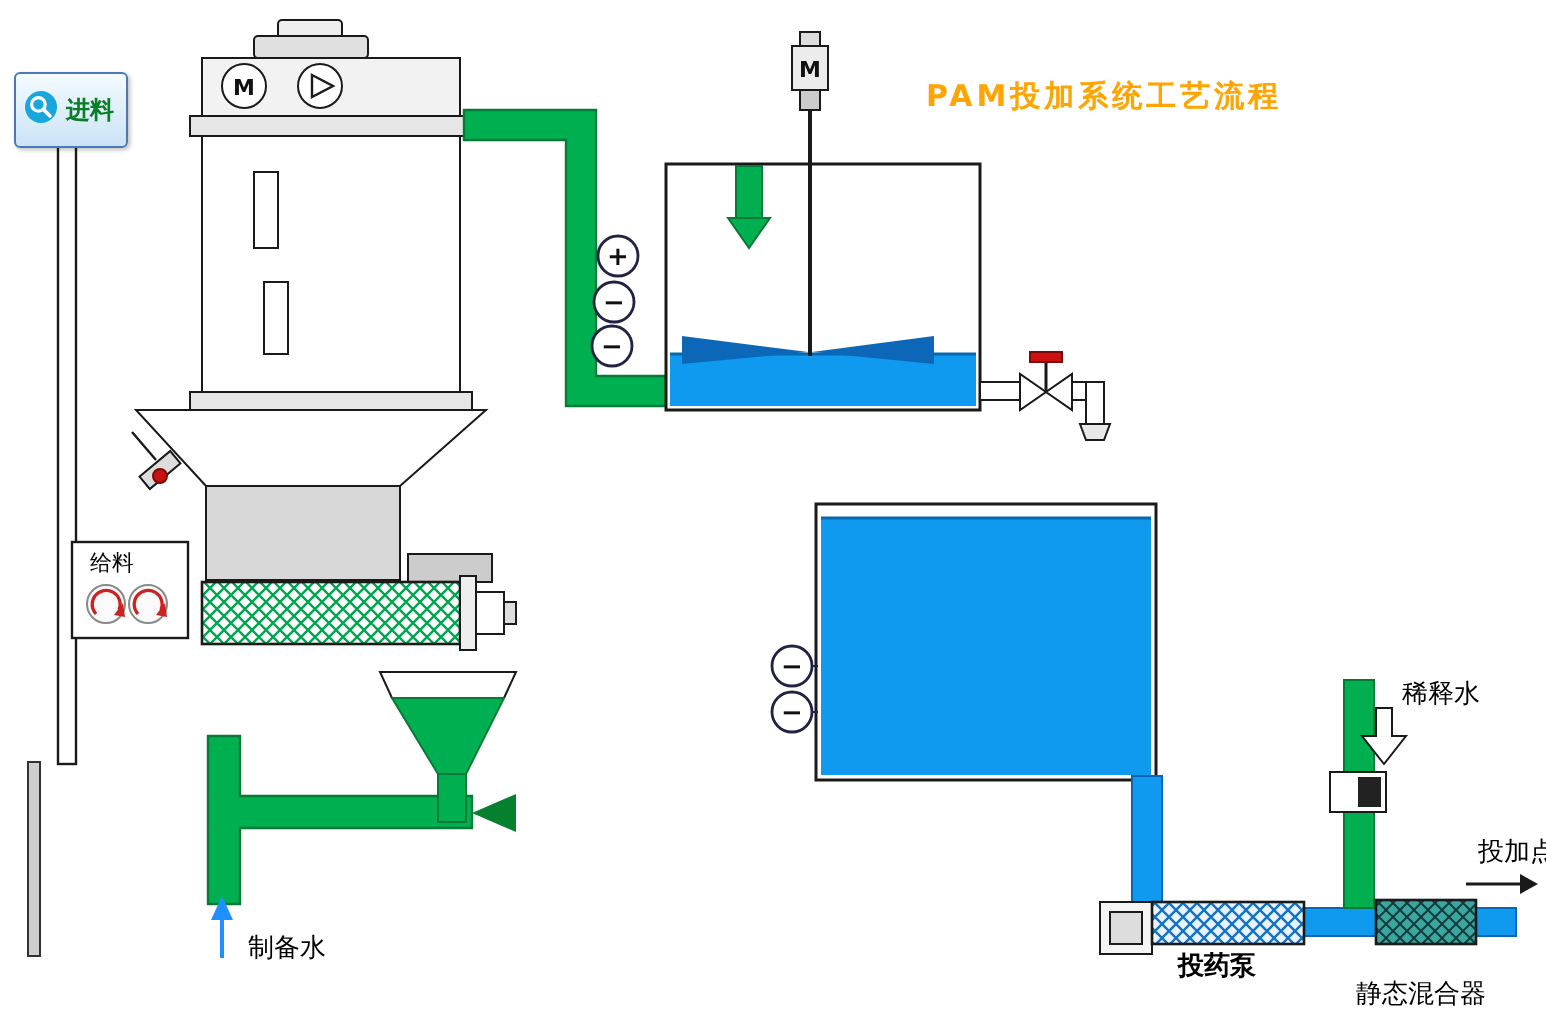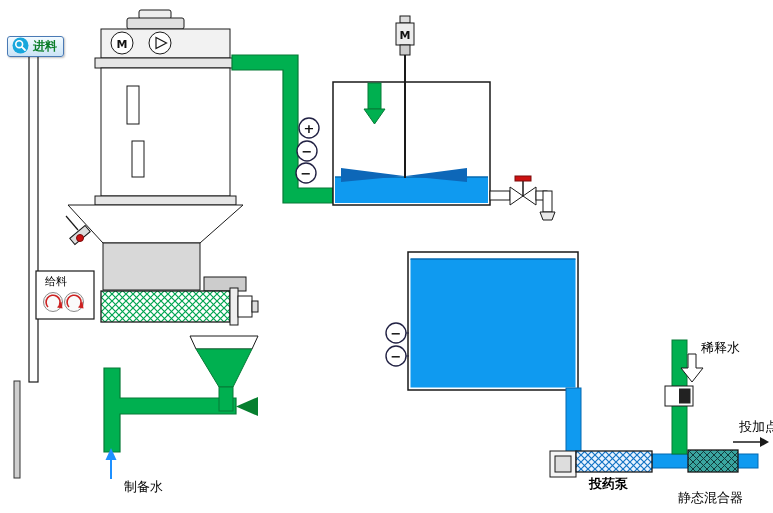--- a/index.html
+++ b/index.html
@@ -2,21 +2,21 @@
 <html><head>
 <meta charset="utf-8">
 <style>
   * { margin:0; padding:0; box-sizing:border-box; }
   html,body { background:#ffffff; }
   body { font-family:"DejaVu Sans","Liberation Sans",sans-serif; }
   .stage { position:relative; width:773px; height:513px; background:#ffffff; overflow:hidden; }
   .stage > svg { position:absolute; left:0; top:0; }
   .lbl { position:absolute; font-size:13px; color:#000; white-space:nowrap; line-height:1.1; }
   .title { position:absolute; left:463px; top:39px; font-size:15px; font-weight:bold; color:#FFA400; letter-spacing:2px; white-space:nowrap; }
-  .feed-btn { position:absolute; left:7px; top:36px; height:21px; border:1px solid #4a7ab5; border-radius:3px;
+  .feed-btn { position:absolute; left:7px; top:36px; height:38px; border:1px solid #4a7ab5; border-radius:3px;
               background:linear-gradient(#f3fbff,#cbe3f6); display:flex; align-items:center; gap:4px;
               padding:0 6px 0 4px; cursor:pointer; box-shadow:1px 1px 2px rgba(0,0,0,.25); }
   .feed-label { font-size:12px; font-weight:bold; color:#0a7d28; }
   .sym { font-size:13px; font-weight:bold; fill:#111; }
   .msym { font-size:11px; font-weight:bold; fill:#111; }
   text { font-family:"DejaVu Sans","Liberation Sans",sans-serif; }
 </style>
 </head>
 <body>
 
@@ -179,21 +179,22 @@
   <span class="feed-icon">
     <svg width="17" height="17" viewBox="0 0 17 17">
       <circle cx="8.5" cy="8.5" r="8" fill="#18A7DC"></circle>
       <circle cx="7.2" cy="7.2" r="3.4" fill="none" stroke="#ffffff" stroke-width="1.6"></circle>
       <line x1="9.8" y1="9.8" x2="13" y2="13" stroke="#ffffff" stroke-width="1.8" stroke-linecap="round"></line>
     </svg>
   </span>
   <span class="feed-label">进料</span>
 </button>
 
+<div class="title">PAM投加系统工艺流程</div>
 
 <div class="lbl" style="left:36px; top:276px; width:40px; text-align:center; font-size:11px;">给料</div>
-<div class="lbl" style="left:124px; top:468px;margin-top:12px;">制备水</div>
+<div class="lbl" style="left:124px; top:468px;">制备水</div>
 <div class="lbl" style="left:701px; top:341px;">稀释水</div>
 <div class="lbl" style="left:723px; top:420px;margin-left:16px;">投加点</div>
 <div class="lbl" style="left:589px; top:477px;font-weight:bold;">投药泵</div>
 <div class="lbl" style="left:678px; top:491px;">静态混合器</div>
 
 </div>
 
 </body></html>

